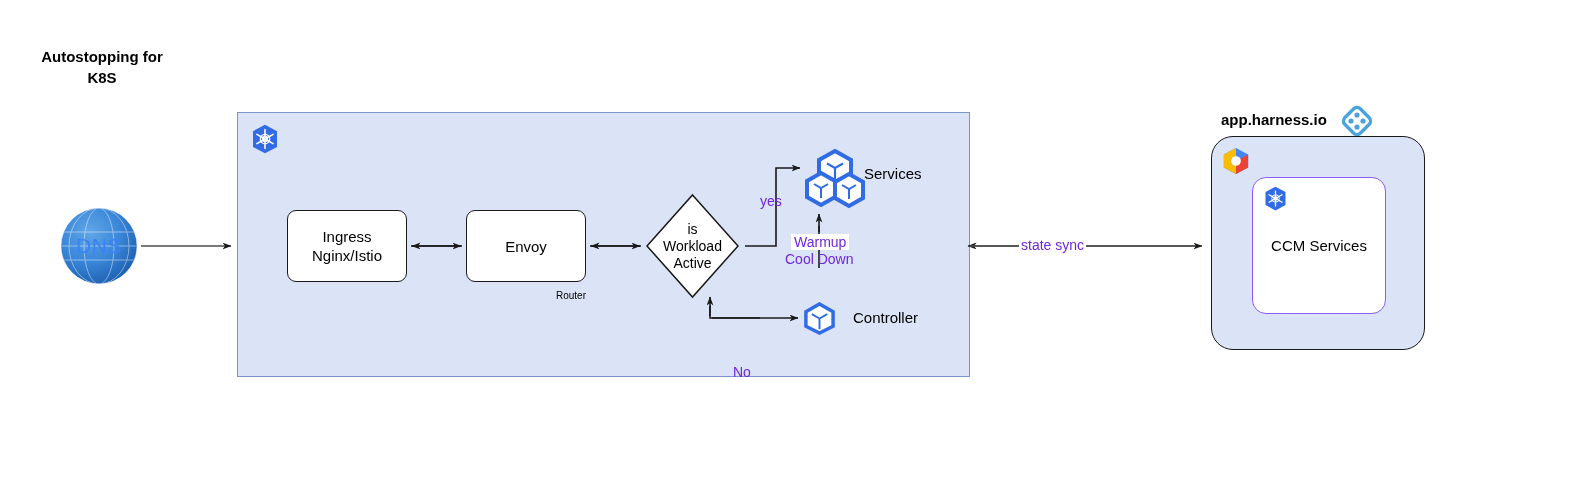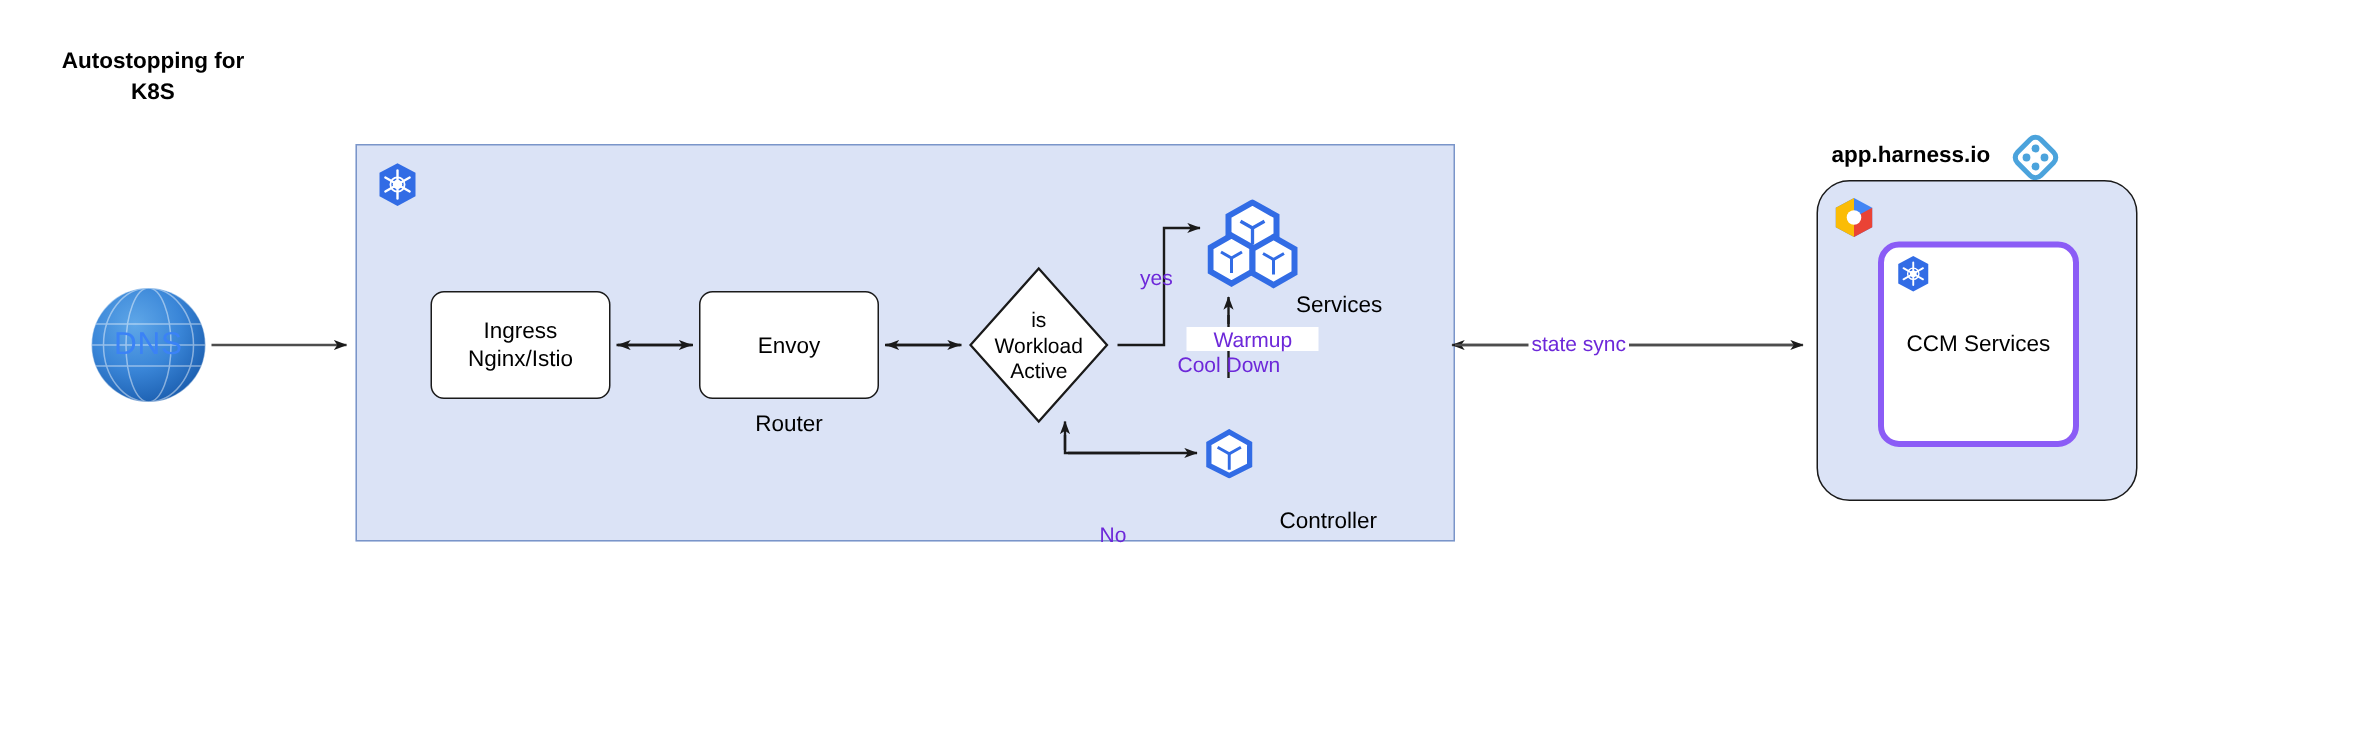--- a/index.html
+++ b/index.html
@@ -10,21 +10,21 @@
   body {
     width: 1576px;
     height: 500px;
     position: relative;
     overflow: hidden;
     font-family: "Liberation Sans", sans-serif;
     color: #000000;
   }
   .canvas {
     position: absolute;
-    left: 0; top: 0;
+    left: 0; top: 16px;
     width: 1576px;
     height: 446px;
   }
   .svg-layer {
     position: absolute;
     left: 0; top: 0;
     width: 1576px;
     height: 500px;
     pointer-events: none;
   }
@@ -101,22 +101,22 @@
     height: 72px;
   }
   #envoy-box {
     left: 466px;
     top: 194px;
     width: 120px;
     height: 72px;
   }
   .sub-label {
     position: absolute;
-    font-size: 15px;
-    text-align: center;
+    font-size: 10px;
+    text-align: right;
   }
   #router-label {
     left: 466px;
     top: 274px;
     width: 120px;
   }
   
   .diamond-wrap {
     position: absolute;
     left: 645px;
@@ -150,34 +150,33 @@
   #statesync-label {
     left: 1019px;
     top: 221px;
     background: #ffffff;
     padding: 0 2px;
   }
   #warmup-label {
     left: 791px;
     top: 218px;
     background: #ffffff;
-    padding: 0 18px;
+    padding: 0 3px;
     text-align: center;
   }
   #cooldown-label {
     left: 785px;
     top: 235px;
     background: transparent;
   }
   
   .node-label {
     position: absolute;
     font-size: 15px;
     white-space: nowrap;
-    margin-top: 46px;
   }
   #services-label  { left: 864px; top: 149px; }
   #controller-label{ left: 853px; top: 293px; }
   
   .icon-abs { position: absolute; }
   #k8s-cluster-icon { left: 250px; top: 108px; width: 30px; height: 30px; }
   #services-icon    { left: 805px; top: 133px; width: 62px; height: 62px; }
   #controller-icon  { left: 803px; top: 286px; width: 33px; height: 33px; }
   #harness-logo-icon{ left: 1341px; top: 89px; width: 32px; height: 32px; }
   #gcp-icon         { left: 1221px; top: 131px; width: 30px; height: 28px; }
@@ -201,21 +200,21 @@
     border-radius: 22px;
     box-sizing: border-box;
   }
   .ccm-box {
     position: absolute;
     left: 1252px;
     top: 161px;
     width: 134px;
     height: 137px;
     background: #ffffff;
-    border: 4px solid #8b5cf6;
+    border: 1px solid #8b5cf6;
     border-radius: 14px;
     box-sizing: border-box;
     display: flex;
     align-items: center;
     justify-content: center;
     font-size: 15px;
   }
 </style>
 </head>
 <body>

